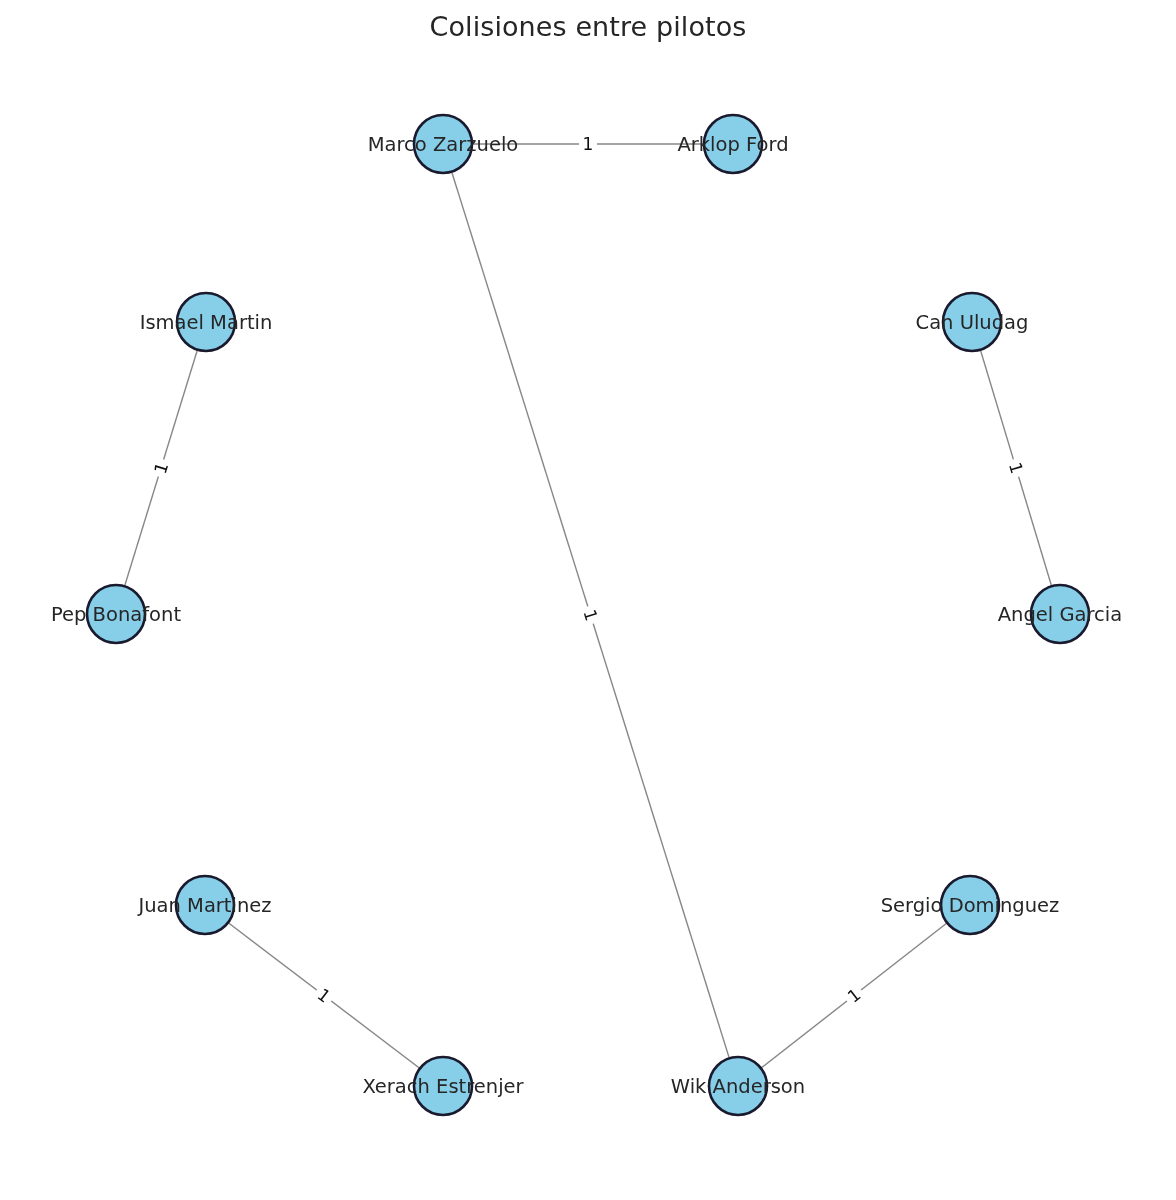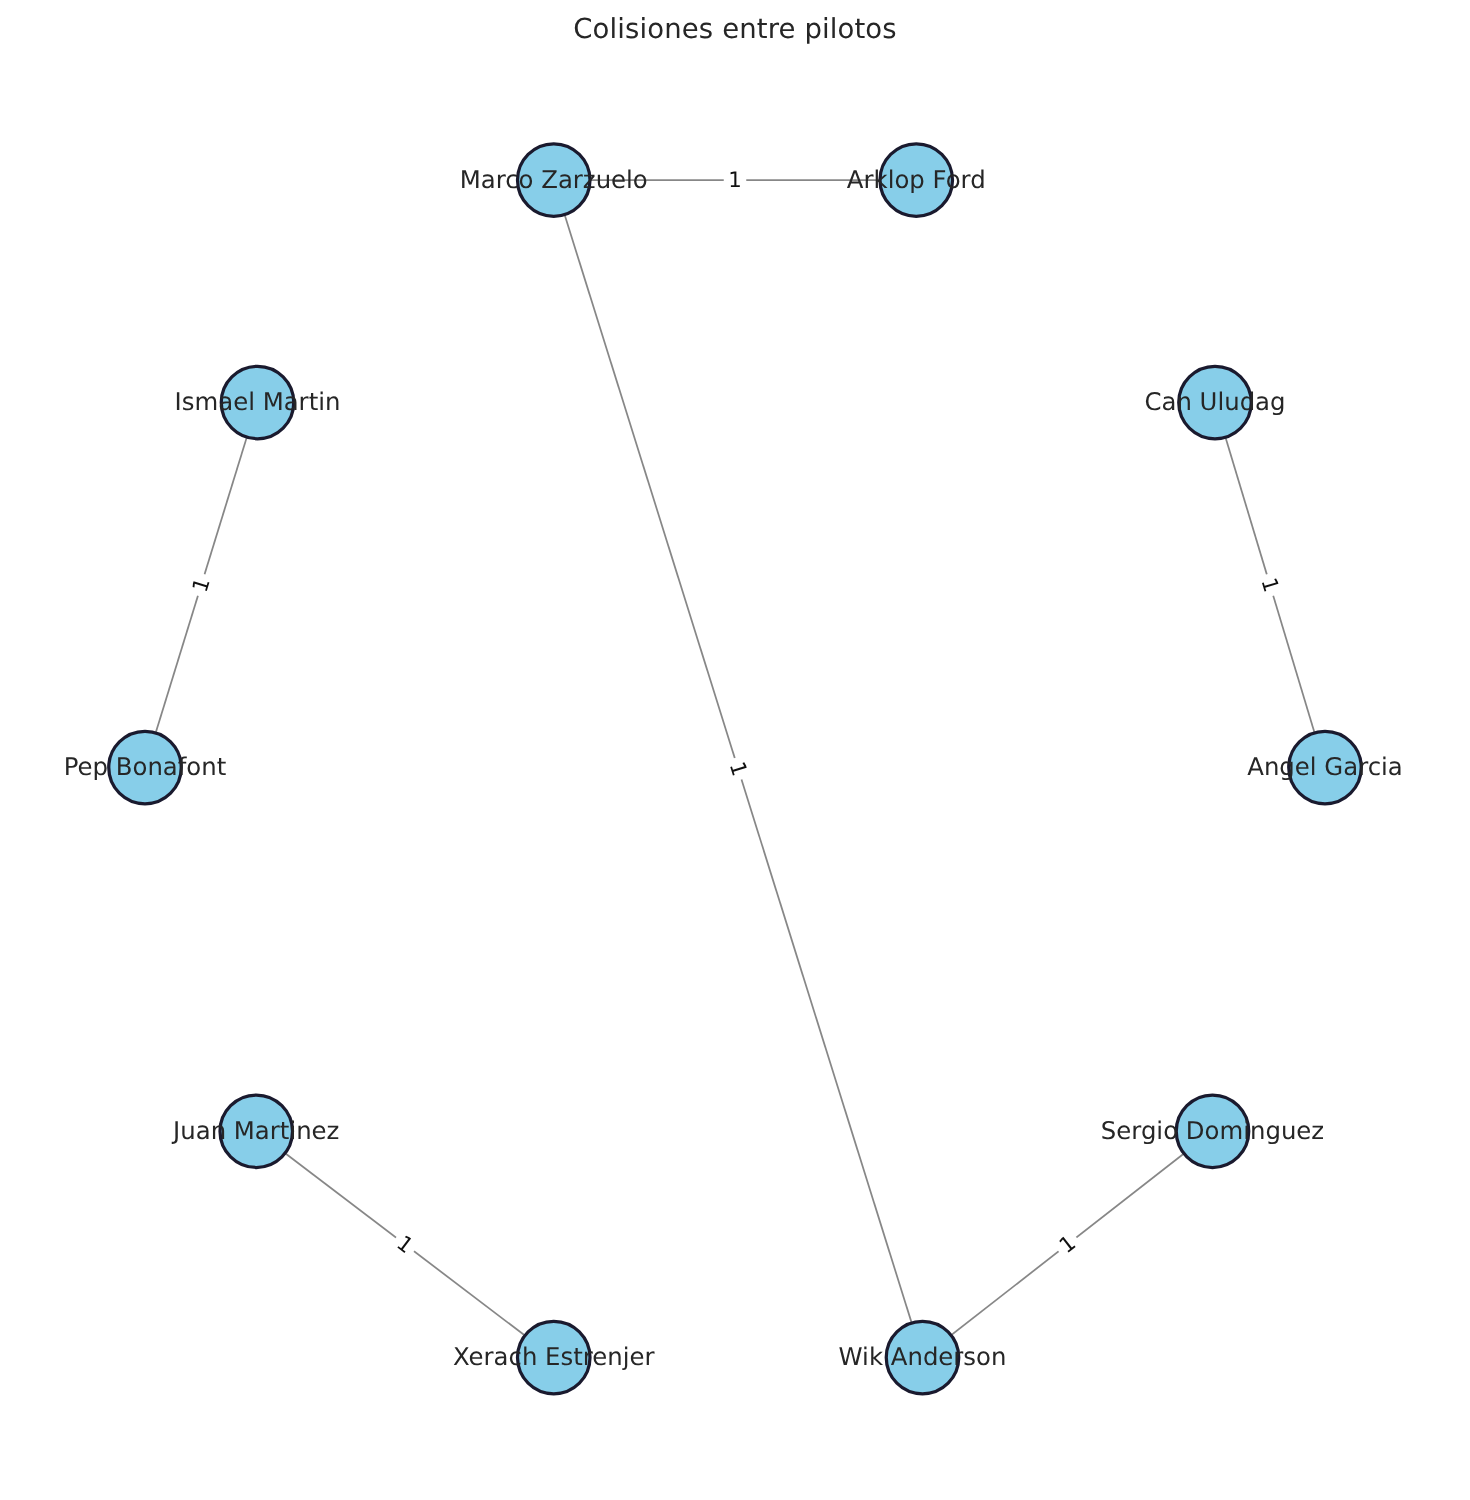--- a/index.html
+++ b/index.html
@@ -18,21 +18,21 @@
     width: 1176px;
     height: 1200px;
     background: #ffffff;
   }
   #chart-title {
     position: absolute;
     left: 0;
     top: 11px;
     width: 1176px;
     text-align: center;
-    font-size: 22px;
+    font-size: 27px;
     color: #262626;
     font-family: "DejaVu Sans", sans-serif;
     letter-spacing: 0.1px;
     white-space: nowrap;
   }
   #graph-svg {
     position: absolute;
     left: 0;
     top: 0;
     width: 1176px;

